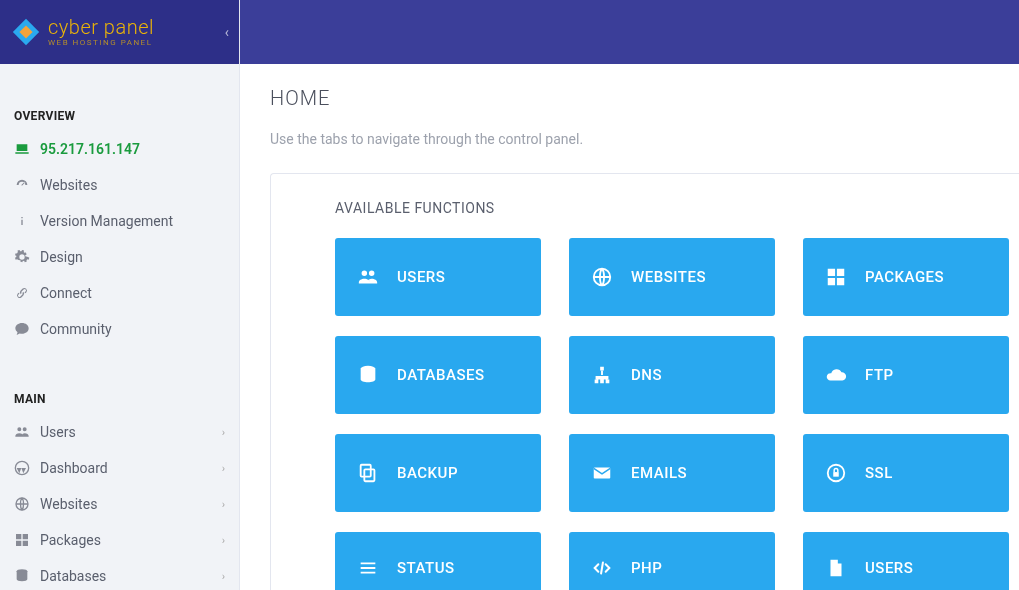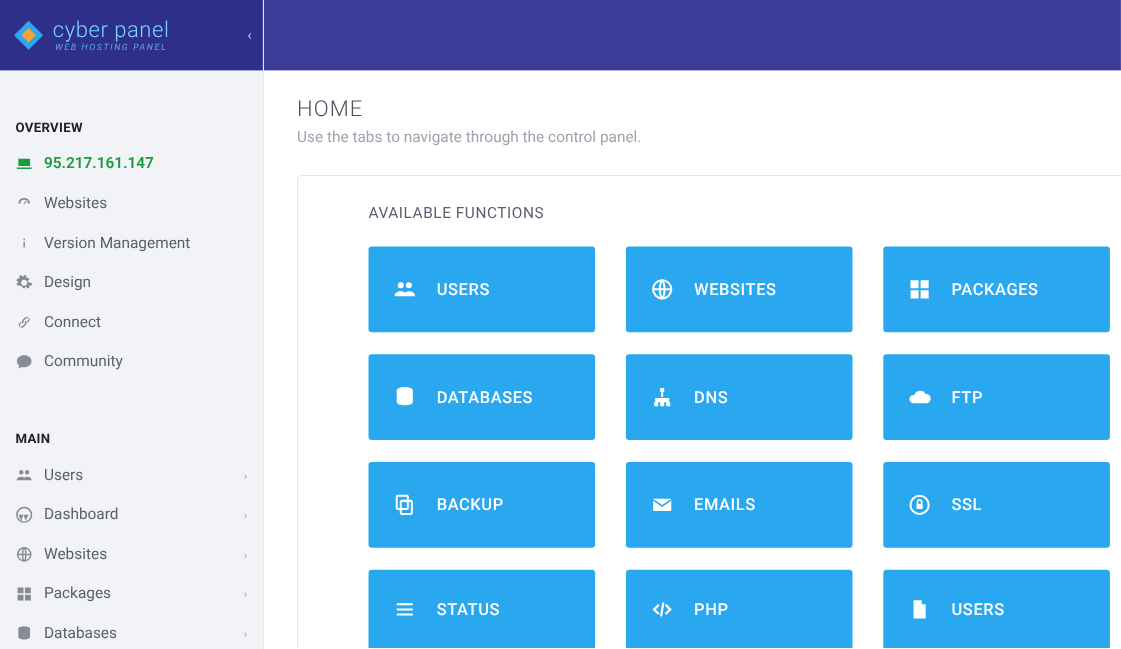--- a/index.html
+++ b/index.html
@@ -36,30 +36,29 @@
     background: #2d2f88;
     display: flex;
     align-items: center;
     padding-left: 12px;
     position: relative;
   }
   .sidebar-logo .brand {
     display: flex;
     align-items: center;
     gap: 8px;
-    color: #7dd3fc;
-    text-align: center;
+    color: #eab308;
   }
   .sidebar-logo .brand-text {
     display: flex;
     flex-direction: column;
     line-height: 1.0;
   }
   .brand-name { font-size: 20px; font-weight: 300; letter-spacing: 0.5px; }
-  .brand-sub { font-size: 8px; letter-spacing: 1.5px; opacity: 0.7; margin-top: 2px; font-style: italic; }
+  .brand-sub { font-size: 8px; letter-spacing: 1.5px; opacity: 0.7; margin-top: 2px; }
   .collapse-btn {
     position: absolute;
     right: 10px;
     top: 50%;
     transform: translateY(-50%);
     color: rgba(255,255,255,0.65);
     cursor: pointer;
     font-size: 14px;
   }
 
@@ -105,21 +104,21 @@
   }
   .page-title {
     font-size: 20px;
     font-weight: 300;
     color: #4a4f5c;
     letter-spacing: 1px;
   }
   .page-subtitle {
     font-size: 14px;
     color: #9da2ad;
-    margin-top: 7px;
+    margin-top: 21px;
   }
   .panel {
     margin-top: 26px;
     border: 1px solid #e3e6ef;
     border-left: 1px solid #e3e6ef;
     border-radius: 4px 0 0 0;
     padding: 26px 30px 0 64px;
     border-right: none;
     border-bottom: none;
   }

